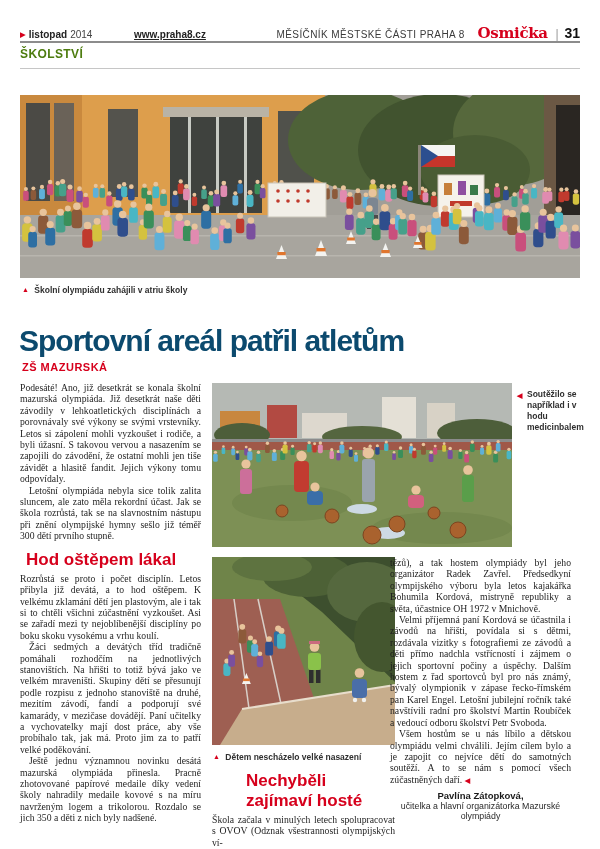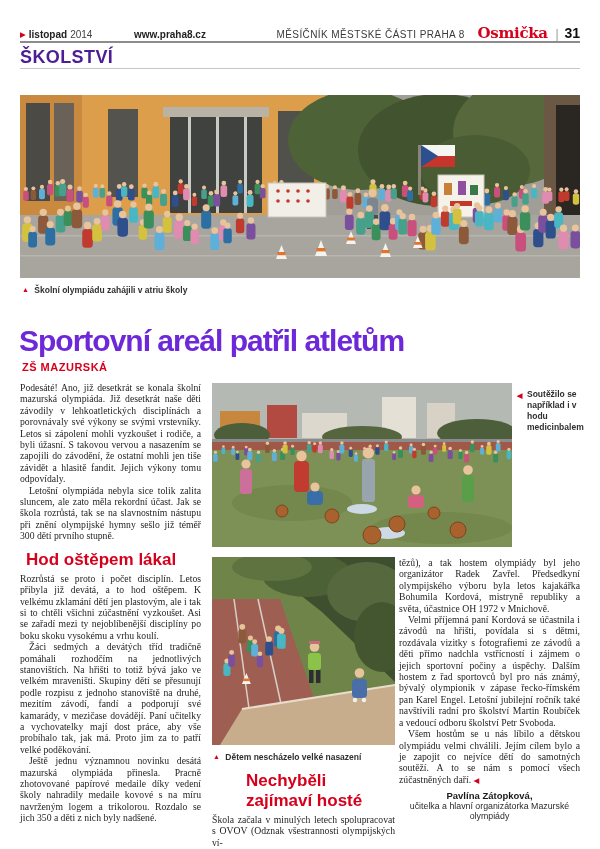--- a/index.html
+++ b/index.html
@@ -6,32 +6,32 @@
   .page{position:relative;width:600px;height:849px;background:#fff;overflow:hidden;
         font-family:"Liberation Sans",sans-serif;color:#1c1c1c;}
 
   
   .topbar{position:absolute;top:24px;left:20px;right:20px;height:14px;
           display:flex;align-items:baseline;font-size:10px;}
   .tb-left{width:128px;white-space:nowrap;}
   .mk-red{color:#d6001c;font-size:7.5px;vertical-align:1px;margin-right:3px;}
   .tb-month{font-weight:bold;color:#222;}
   .tb-year{color:#444;margin-left:3px;}
-  .tb-site{width:160px;font-weight:bold;color:#222;}
+  .tb-site{width:160px;font-weight:bold;color:#222;text-decoration:underline;}
   .tb-right{flex:1;text-align:right;white-space:nowrap;}
   .tb-pub{color:#3a3a3a;letter-spacing:.4px;font-size:10px;}
   .tb-logo{font-family:"DejaVu Serif","Liberation Serif",serif;font-weight:bold;
            color:#d6001c;font-size:15px;margin-left:10px;letter-spacing:-.3px;}
   .tb-sep{color:#9a9a9a;font-size:12px;margin:0 3px 0 5px;font-weight:normal;}
   .tb-page{font-weight:bold;font-size:14px;color:#111;}
   .rule-dark{position:absolute;top:41px;left:20px;right:20px;height:2px;background:#8c8c8c;}
 
   
-  .section-label{position:absolute;top:47px;left:20px;font-size:18px;font-weight:bold;
-                 color:#4c1d95;letter-spacing:.4px;}
+  .section-label{position:absolute;top:47px;left:20px;font-size:12px;font-weight:bold;
+                 color:#4d7c0f;letter-spacing:.4px;}
   .rule-light{position:absolute;top:68px;left:20px;right:20px;height:1px;background:#c6c6c6;}
 
   
   figure{margin:0;padding:0;}
   .photo1{position:absolute;top:95px;left:20px;width:560px;height:183px;overflow:hidden;}
   .photo2{position:absolute;left:212px;top:3px;width:300px;height:164px;overflow:hidden;}
   .photo3{position:absolute;left:212px;top:177px;width:183px;height:188px;overflow:hidden;}
   .photo1 svg,.photo2 svg,.photo3 svg{display:block;}
 
   
@@ -39,33 +39,33 @@
   .caption .mk-red{font-size:7px;}
   .caption1{position:absolute;top:284px;left:22px;}
   .caption-side{position:absolute;left:527px;top:9px;width:58px;}
   .caption-side .mk-red{position:absolute;left:-10px;top:1px;}
   .caption3{position:absolute;left:213px;top:371px;width:183px;}
 
   
   .kicker{position:absolute;top:313px;left:22px;font-size:11px;font-weight:bold;
           color:#d6001c;letter-spacing:.5px;margin-top:48px;}
   .headline{position:absolute;top:324px;left:19px;font-size:30px;font-weight:bold;
-            color:#6d28d9;letter-spacing:-1px;}
+            color:#0c4a6e;letter-spacing:-1px;}
 
   
   .body{position:absolute;top:380px;left:0;right:0;height:469px;}
   .body p{margin:0;font-family:"Liberation Serif",serif;font-size:9.7px;line-height:11.4px;
           text-align:justify;color:#1e1e1e;}
   .body p.ind{text-indent:9px;}
   .subhead{color:#d6001c;font-size:17px;font-weight:bold;margin:8px 0 3px 6px;
            font-family:"Liberation Sans",sans-serif;}
   .col1{position:absolute;left:20px;top:2px;width:181px;}
   .col2b{position:absolute;left:212px;top:391px;width:183px;}
   .col2b .subhead{margin-top:0;padding-left:28px;}
-  .col3{position:absolute;left:399px;top:177px;width:181px;}
+  .col3{position:absolute;left:390px;top:177px;width:181px;}
   .end-mark{color:#d6001c;font-size:7.5px;font-family:"Liberation Sans",sans-serif;}
   .signature{margin-top:4px;text-align:center;}
   .sig-name{font-size:9.5px;font-weight:bold;color:#1a1a1a;}
   .sig-role{font-size:8.8px;color:#2a2a2a;}
 </style>
 </head>
 <body>
 
 <div class="page">
 

